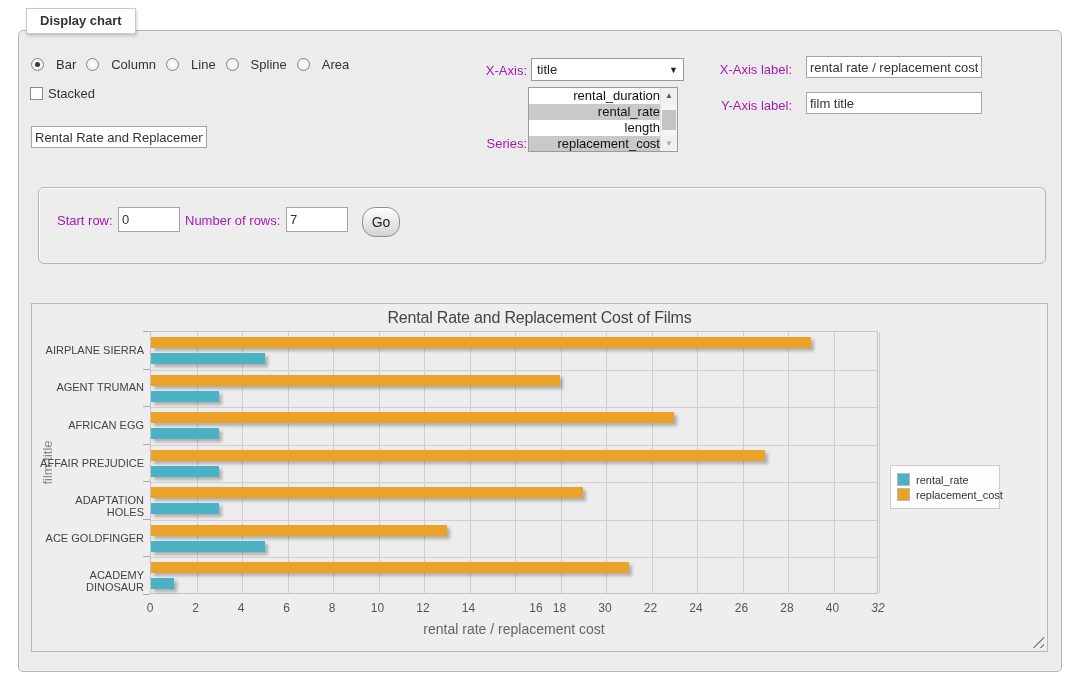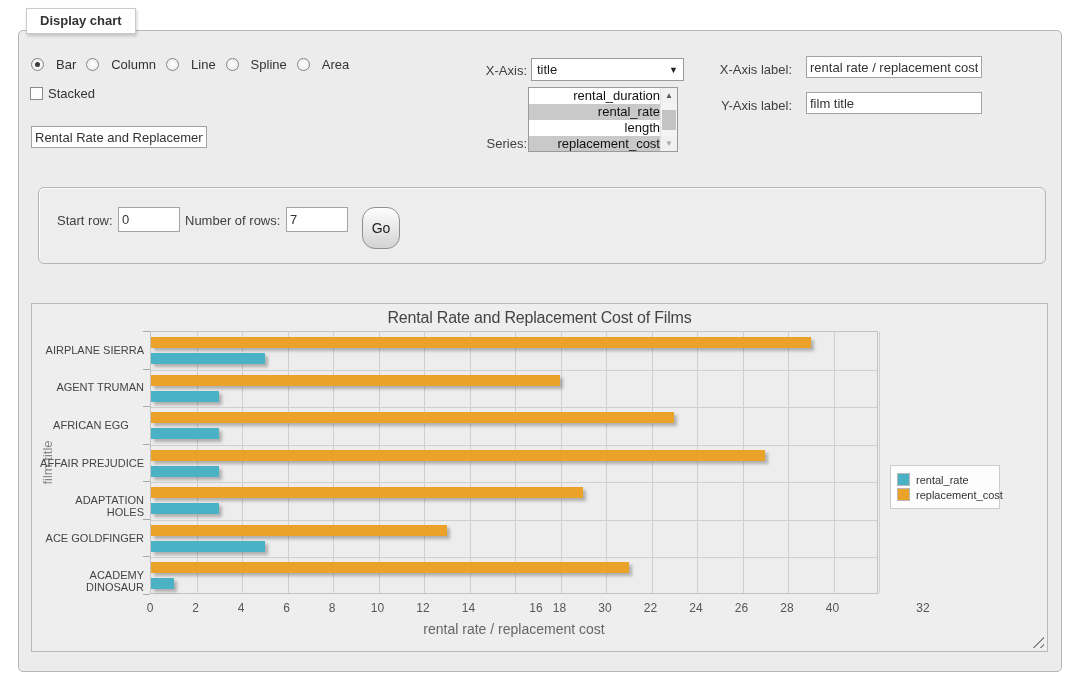--- a/index.html
+++ b/index.html
@@ -7,21 +7,21 @@
   .page { position:relative; width:1081px; height:681px; background:#fff; overflow:hidden; }
 
   
   .fieldset { position:absolute; left:18px; top:30px; width:1044px; height:642px;
     background:#ececec; border:1px solid #b6b6b6; border-radius:5px; }
   .legend-chip { position:absolute; left:7px; top:-23px; background:#fff; border:1px solid #c9c9c9;
     padding:4px 13px 5px 13px; font-size:13px; font-weight:bold; color:#333;
     box-shadow:1px 2px 3px rgba(0,0,0,.18); }
 
   
-  .ui-label { position:absolute; font-size:13px; color:#404040; }
+  .ui-label { position:absolute; font-size:13px; color:#a21caf; }
   .right { text-align:right; }
   .radio-row { position:absolute; left:12px; top:26px; display:flex; align-items:center; }
   .radio-opt { display:inline-flex; align-items:center; margin-right:10px; cursor:default; }
   .radio { width:13px; height:13px; border:1px solid #858585; border-radius:50%;
     background:radial-gradient(#fff,#e8e8e8); position:relative; display:inline-block; }
   .radio.checked::after { content:""; position:absolute; left:3px; top:3px; width:5px; height:5px;
     border-radius:50%; background:#3a3a3a; }
   .radio-label { font-size:13px; color:#333; margin-left:12px; }
   .stacked-row { position:absolute; left:11px; top:55px; display:inline-flex; align-items:center; }
   .cb { width:13px; height:13px; border:1px solid #8a8a8a; background:#fdfdfd; display:inline-block; }
@@ -43,21 +43,21 @@
   .sbar { flex:0 0 17px; background:#f4f4f4; border-left:1px solid #e2e2e2; position:relative; }
   .sbtn { position:absolute; left:0; width:16px; height:15px; background:#f0f0f0;
     display:flex; align-items:center; justify-content:center; font-size:8px; color:#555; }
   .sbtn.up { top:0; } .sbtn.down { bottom:0; color:#aaa; }
   .sthumb { position:absolute; left:1px; top:22px; width:14px; height:20px; background:#c4c4c4; }
 
   
   .row-panel { position:absolute; left:19px; top:156px; width:1008px; height:77px;
     background:#ededed; border:1px solid #b5b5b5; border-radius:6px;
     box-shadow:inset 1px 1px 0 #fafafa; }
-  .go-btn { position:absolute; left:323px; top:19px; width:38px; height:42px; border:1px solid #8f8f8f;
+  .go-btn { position:absolute; left:323px; top:19px; width:38px; height:30px; border:1px solid #8f8f8f;
     border-radius:13px; background:linear-gradient(#fefefe,#d3d3d3); font-size:14px; color:#222;
     display:flex; align-items:center; justify-content:center; font-family:"Liberation Sans",sans-serif; }
 
   
   .chart-box { position:absolute; left:12px; top:272px; width:1017px; height:349px;
     background:#eee; border:1px solid #b9b9b9; }
   .chart-title { position:absolute; left:0; top:5px; width:100%; text-align:center;
     font-size:16px; color:#444; letter-spacing:-0.2px; }
   .plot { position:absolute; left:118px; top:27px; width:728px; height:263px;
     background:#ededed; border:1px solid #c4c4c4; }
@@ -218,27 +218,27 @@
         <div class="xtick-label" style="left: 376px; top: 297px;">12</div>
         <div class="xtick-label" style="left: 421.5px; top: 297px;">14</div>
         <div class="xtick-label" style="left: 489px; top: 297px;">16</div>
         <div class="xtick-label" style="left: 512.5px; top: 297px;">18</div>
         <div class="xtick-label" style="left: 558px; top: 297px;">30</div>
         <div class="xtick-label" style="left: 603.5px; top: 297px;">22</div>
         <div class="xtick-label" style="left: 649px; top: 297px;">24</div>
         <div class="xtick-label" style="left: 694.5px; top: 297px;">26</div>
         <div class="xtick-label" style="left: 740px; top: 297px;">28</div>
         <div class="xtick-label" style="left: 785.5px; top: 297px;">40</div>
-        <div class="xtick-label" style="left: 876px; top: 297px;">32</div>
+        <div class="xtick-label" style="left: 831px; top: 297px; font-style: italic;">32</div>
         <div class="ytick" style="top: 27px;"></div>
         <div class="cat-label" style="top: 39.7857px;">AIRPLANE SIERRA</div>
         <div class="ytick" style="top: 64.5714px;"></div>
         <div class="cat-label" style="top: 77.3571px;">AGENT TRUMAN</div>
         <div class="ytick" style="top: 102.143px;"></div>
-        <div class="cat-label" style="top: 114.929px; text-align: center;">AFRICAN EGG</div>
+        <div class="cat-label" style="top: 114.929px;">AFRICAN EGG</div>
         <div class="ytick" style="top: 139.714px;"></div>
         <div class="cat-label" style="top: 152.5px;">AFFAIR PREJUDICE</div>
         <div class="ytick" style="top: 177.286px;"></div>
         <div class="cat-label" style="top: 190.071px;">ADAPTATION HOLES</div>
         <div class="ytick" style="top: 214.857px;"></div>
         <div class="cat-label" style="top: 227.643px;">ACE GOLDFINGER</div>
         <div class="ytick" style="top: 252.429px;"></div>
         <div class="cat-label" style="top: 265.214px;">ACADEMY DINOSAUR</div>
         <div class="ytick" style="top: 290px;"></div>
       </div>

